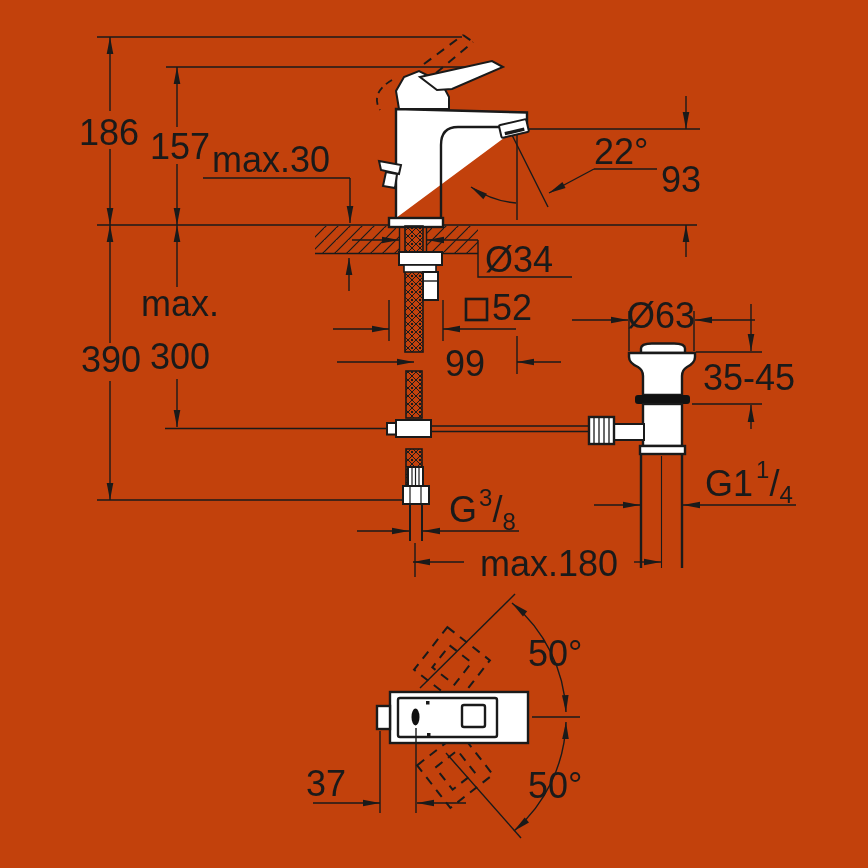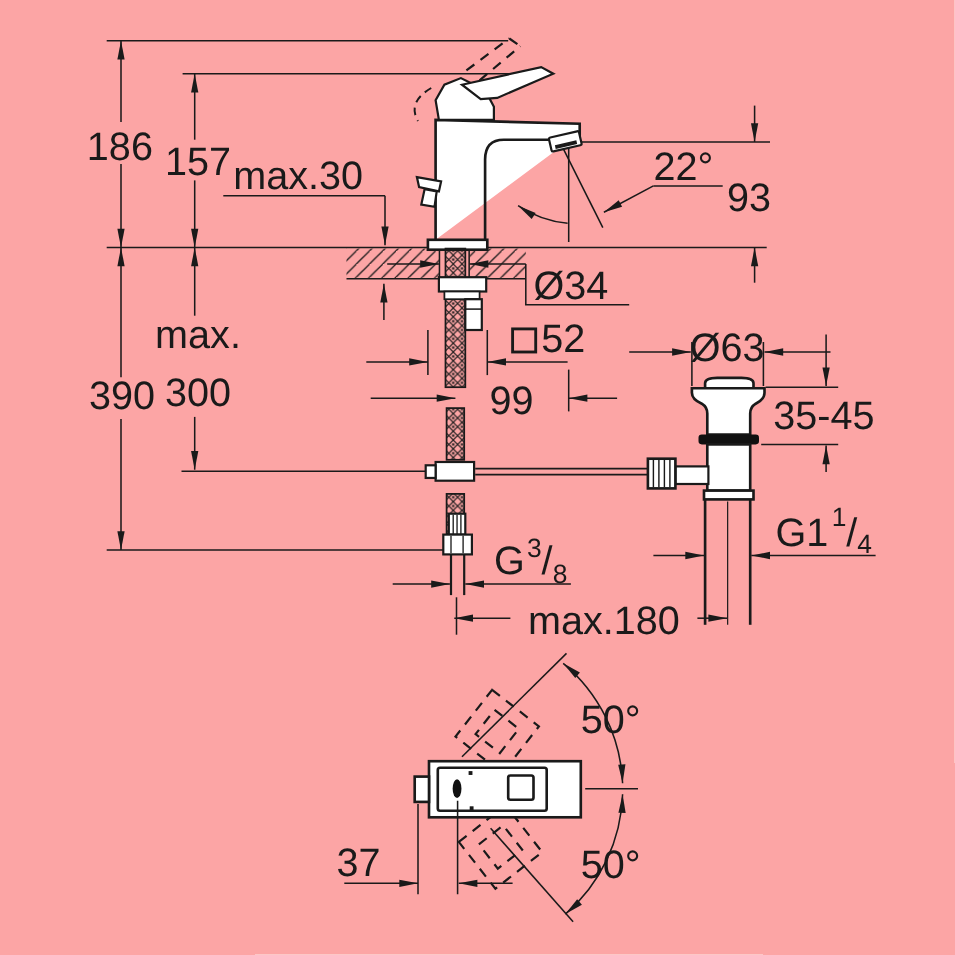--- a/index.html
+++ b/index.html
@@ -1,16 +1,16 @@
 <!DOCTYPE html>
 <html><head>
 <meta charset="utf-8">
 <style>
   html,body{margin:0;padding:0;background:#ffffff;}
-  .page{width:868px;height:868px;position:relative;background:#fca5a5;overflow:hidden;}
+  .page{width:868px;height:868px;position:relative;background:#c2410c;overflow:hidden;}
   svg{display:block;}
   text{font-family:"Liberation Sans","DejaVu Sans",sans-serif;fill:#1a1a1a;}
   .ln{stroke:#1a1a1a;stroke-width:1.4;fill:none;}
   .dim{stroke:#1a1a1a;stroke-width:1.4;fill:none;}
   .obj{stroke:#1a1a1a;stroke-width:2.4;fill:#ffffff;}
   .obj2{stroke:#1a1a1a;stroke-width:2;fill:#ffffff;}
   .thick{stroke:#1a1a1a;stroke-width:2.4;fill:none;}
   .dash{stroke:#1a1a1a;stroke-width:2;fill:none;stroke-dasharray:9 7;}
   .lbl{font-size:36px;}
   .lblS{font-size:24px;}

